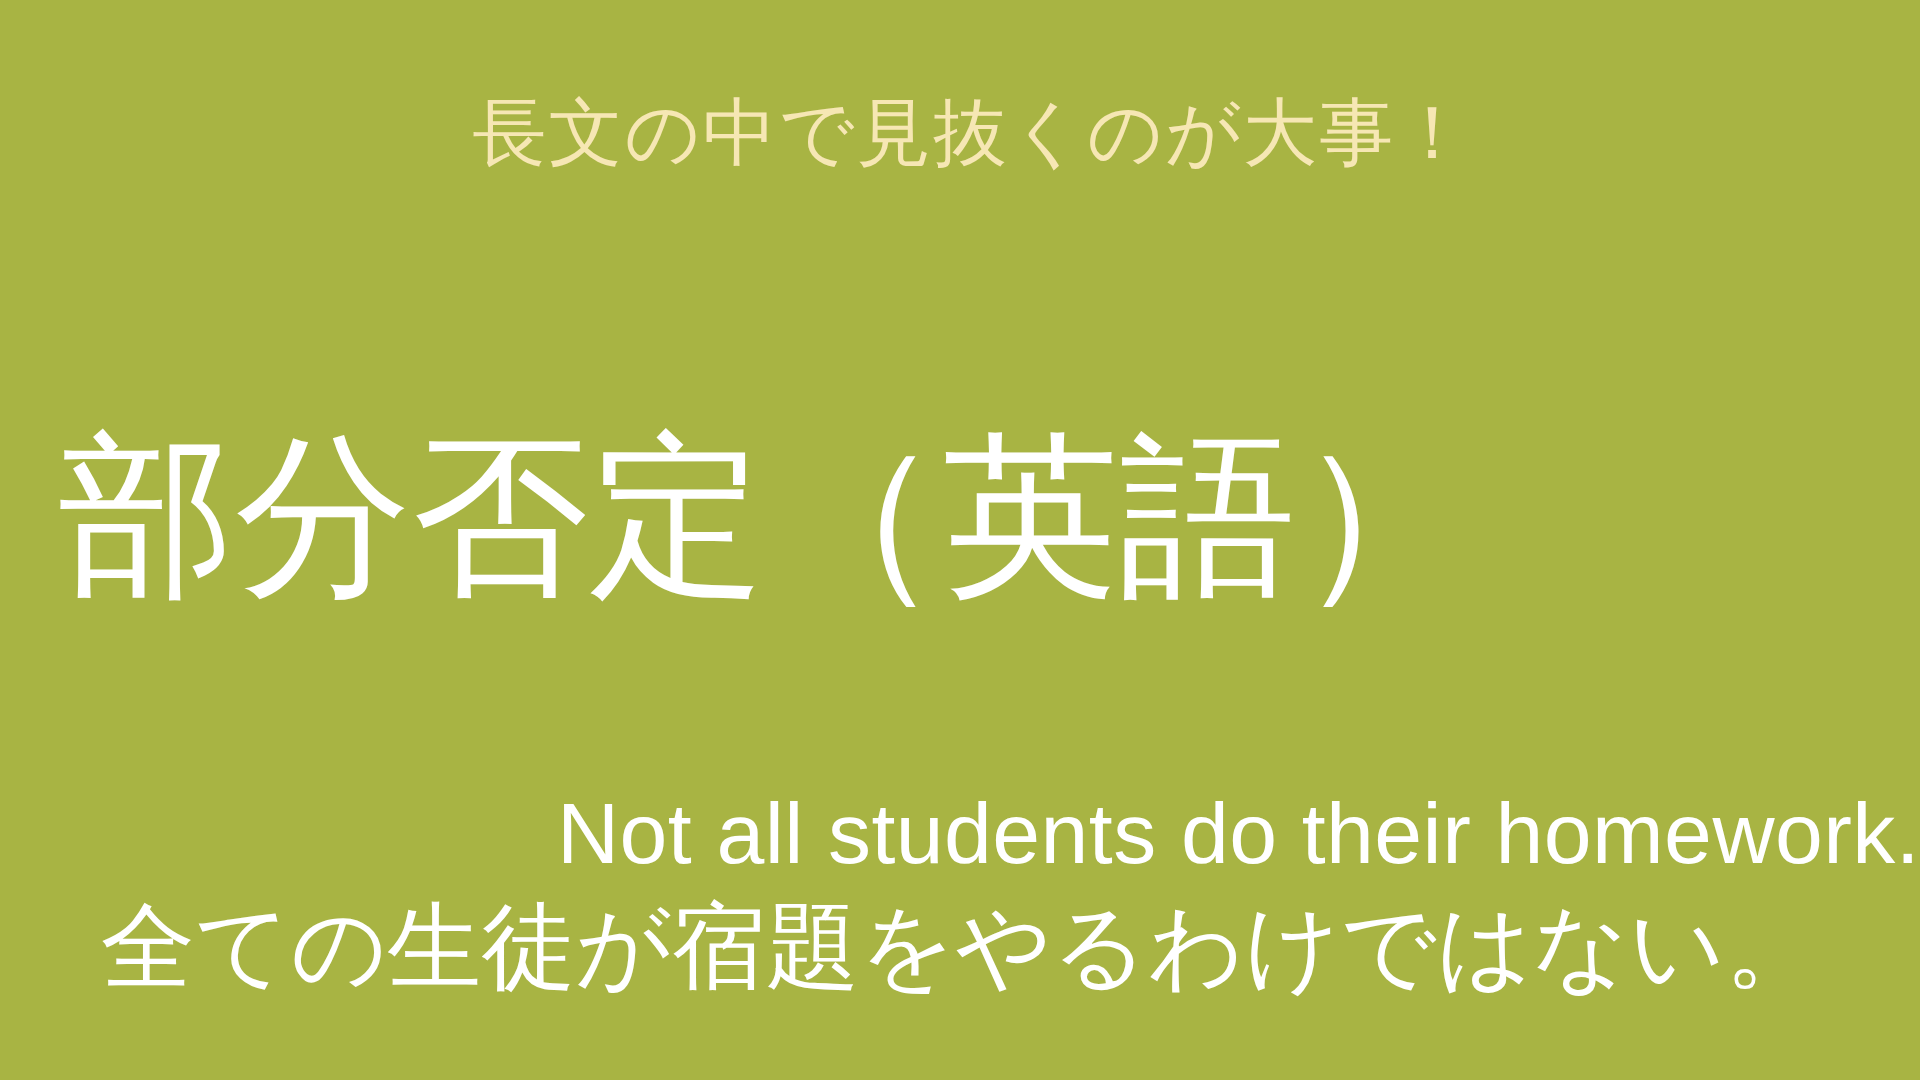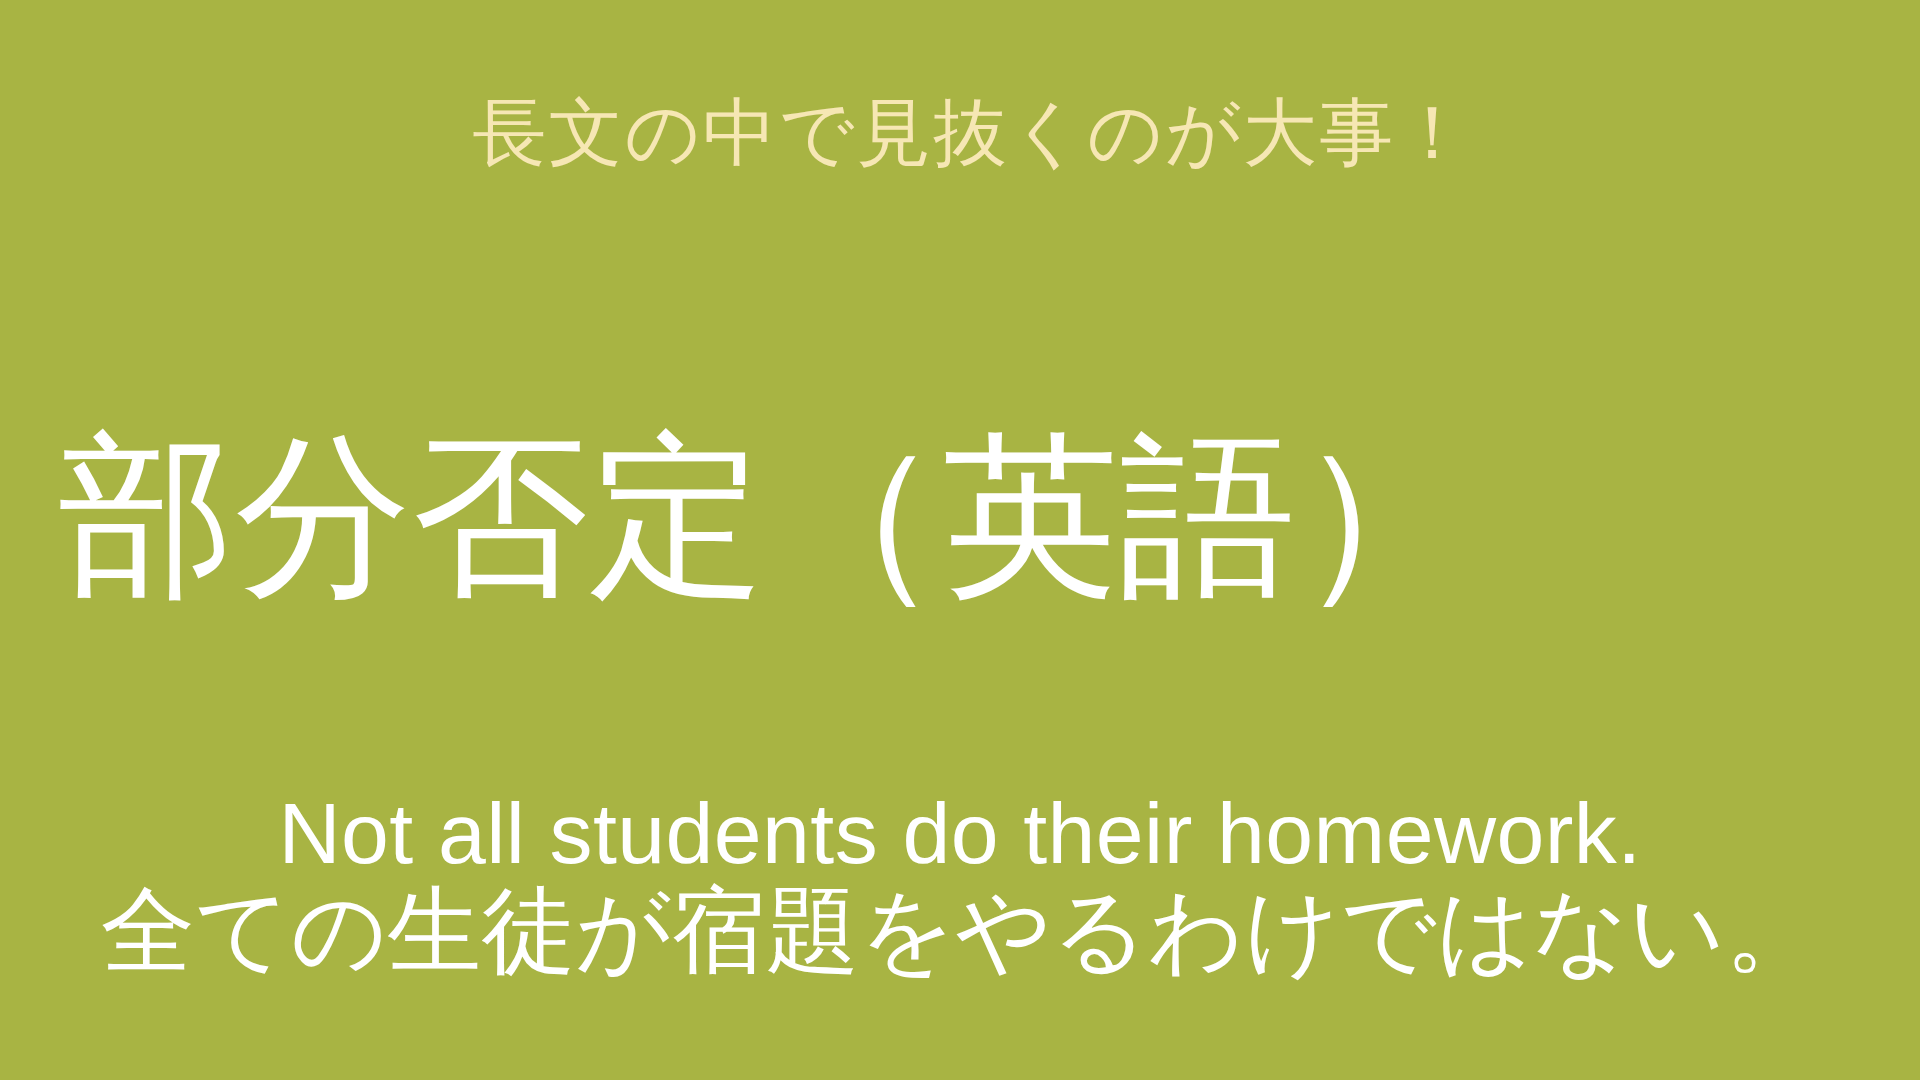--- a/index.html
+++ b/index.html
@@ -64,24 +64,25 @@
   }
   #example-en {
     display: block;
     color: #ffffff;
     font-family: "Liberation Sans", "DejaVu Sans", sans-serif;
     font-size: 86px;
     line-height: 1.0;
     font-weight: 300;
     letter-spacing: 0.005em;
     white-space: nowrap;
+    text-align: right;
   }
   #example-ja {
     display: block;
-    margin-top: 6px;
+    margin-top: 22px;
     color: #ffffff;
     font-family: "Liberation Serif", "DejaVu Serif", serif;
     font-size: 94px;
     line-height: 1.05;
     font-weight: 400;
     letter-spacing: 0.0em;
     white-space: nowrap;
   }
 </style>
 </head>

